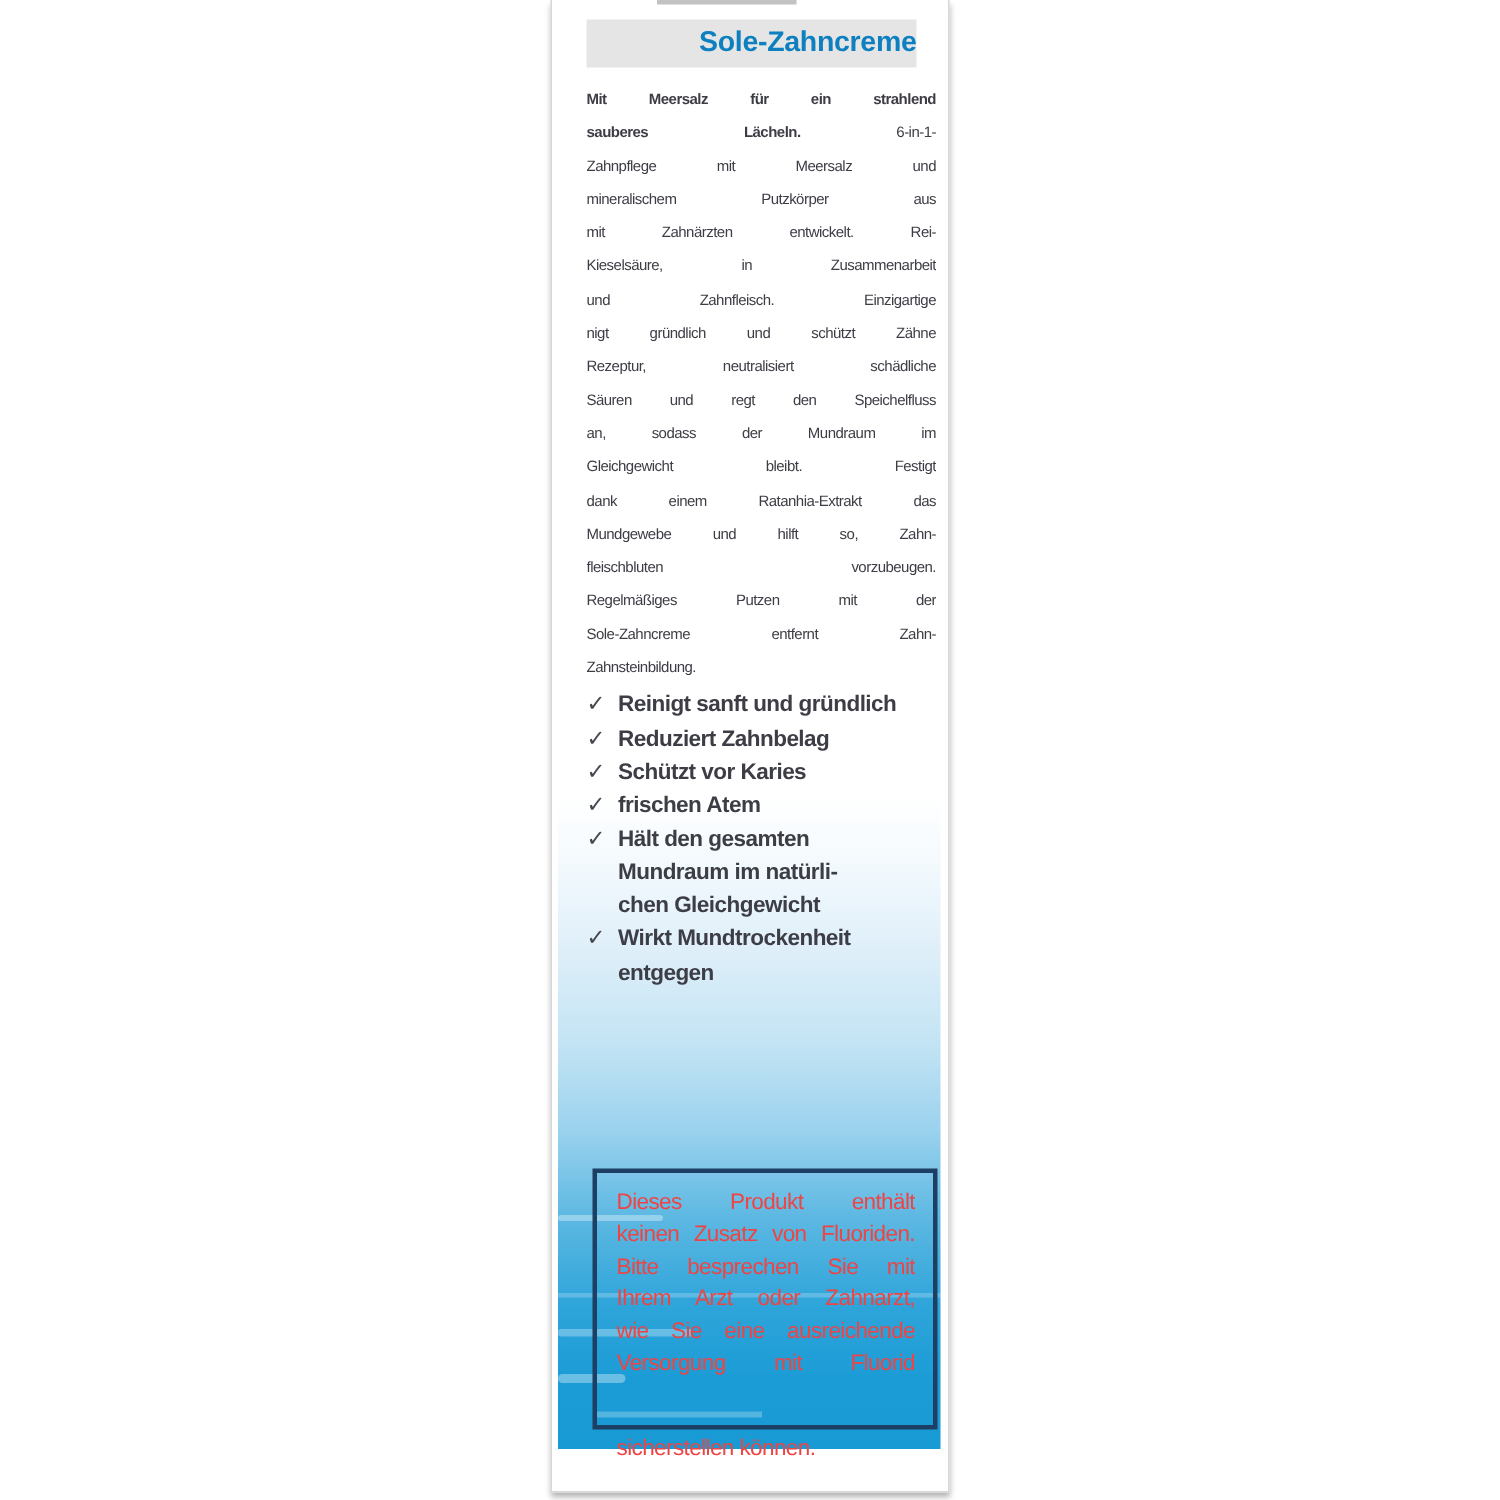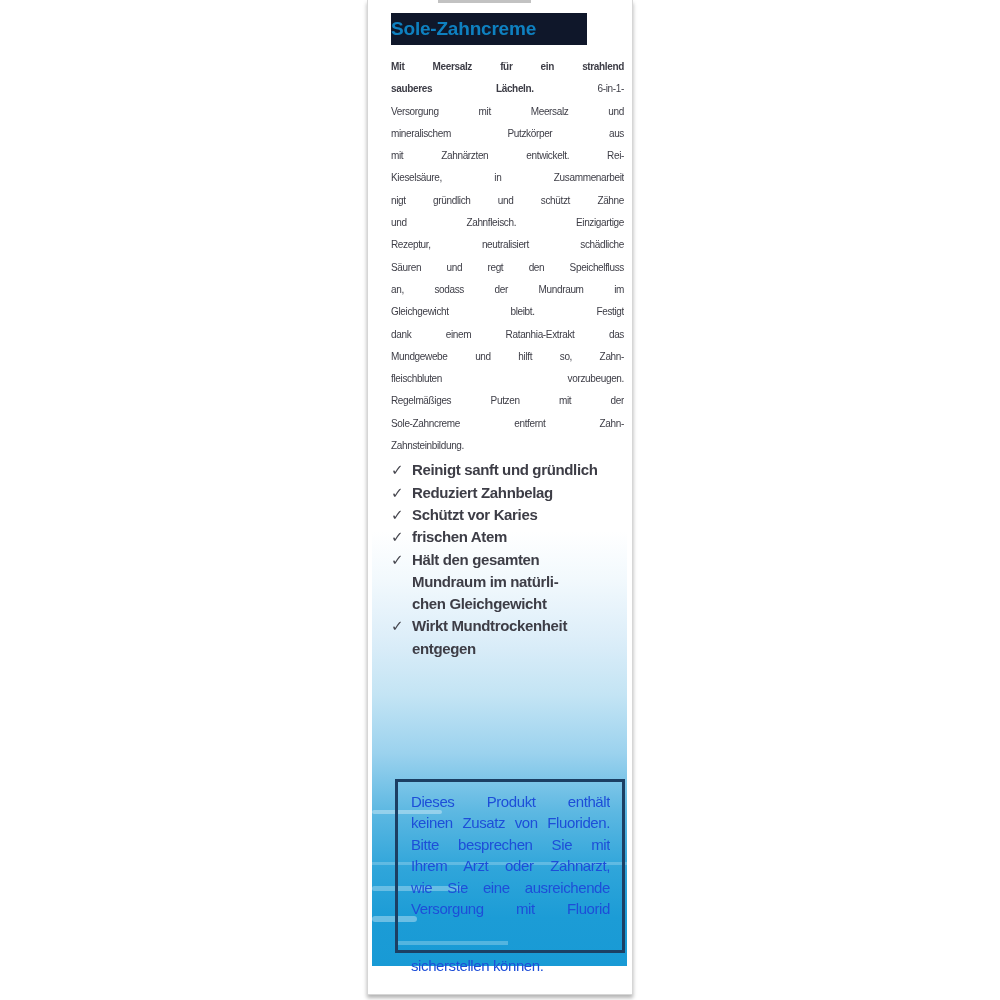--- a/index.html
+++ b/index.html
@@ -28,23 +28,23 @@
       #5db8e2 84%, #2fa5da 90%, #1c9cd6 95%, #189ad5 100%);
   }
   .streak { position: absolute; z-index: 1; }
   .s1 { left: 4px; top: 810px; width: 70px; height: 4px; background: rgba(255,255,255,0.35); border-radius: 2px; }
   .s2 { left: 4px; top: 862px; width: 255px; height: 3px; background: rgba(255,255,255,0.22); }
   .s3 { left: 4px; top: 886px; width: 90px; height: 5px; background: rgba(255,255,255,0.30); border-radius: 2px; }
   .s4 { left: 4px; top: 916px; width: 45px; height: 6px; background: rgba(255,255,255,0.35); border-radius: 3px; }
   .s5 { left: 30px; top: 941px; width: 110px; height: 4px; background: rgba(235,248,253,0.28); }
 
   .header-band {
-    position: absolute; left: 23px; top: 13px; width: 196px; height: 32px;
-    background: #0f172a; color: #0e80c0;
-    font-size: 19px; font-weight: bold; text-align: left; line-height: 32px;
+    position: absolute; left: 23px; top: 13px; width: 220px; height: 32px;
+    background: #e5e5e5; color: #0e80c0;
+    font-size: 19px; font-weight: bold; text-align: right; line-height: 32px;
     letter-spacing: -0.2px; z-index: 2;
   }
   .content {
     position: absolute; left: 23px; top: 56px; width: 233px; z-index: 2;
     color: #3d3d46;
   }
   .pline {
     font-size: 10px; line-height: 22.3px; height: 22.3px;
     letter-spacing: -0.35px; overflow: hidden;
     text-align: justify; text-align-last: justify;
@@ -60,21 +60,21 @@
     font-size: 15px; line-height: 22.3px; color: #46464e; font-weight: 400;
   }
   .cline {
     font-size: 15px; line-height: 22.3px; height: 22.3px;
     font-weight: bold; letter-spacing: -0.35px; overflow: hidden; text-align: left;
   }
 
   .info-box {
     position: absolute; left: 27px; top: 779px; width: 230px; height: 174px;
     border: 3px solid #1c3f63; z-index: 2;
-    padding: 9px 12px 0 13px; color: #1d4ed8;
+    padding: 9px 12px 0 13px; color: #ef4444;
   }
   .iline {
     font-size: 15px; line-height: 21.4px; height: 21.4px;
     letter-spacing: -0.4px; overflow: hidden;
     text-align: justify; text-align-last: justify;
   }
   .iline.left { text-align: left; text-align-last: left; margin-top: 36px; }
 </style>
 </head>
 <body>
@@ -89,26 +89,26 @@
     <div class="streak s4"></div>
     <div class="streak s5"></div>
 
     <div class="header-band">
       <span>Sole-Zahncreme</span>
     </div>
 
     <div class="content">
       <div class="pline bold">Mit Meersalz für ein strahlend</div>
       <div class="pline"><span class="b">sauberes Lächeln.</span> <span>6-in-1-</span></div>
-      <div class="pline">Versorgung mit Meersalz und</div>
+      <div class="pline">Zahnpflege mit Meersalz und</div>
       <div class="pline">mineralischem Putzkörper aus</div>
       <div class="pline">mit Zahnärzten entwickelt. Rei-</div>
       <div class="pline">Kieselsäure, in Zusammenarbeit</div>
+      <div class="pline">und Zahnfleisch. Einzigartige</div>
       <div class="pline">nigt gründlich und schützt Zähne</div>
-      <div class="pline">und Zahnfleisch. Einzigartige</div>
       <div class="pline">Rezeptur, neutralisiert schädliche</div>
       <div class="pline">Säuren und regt den Speichelfluss</div>
       <div class="pline">an, sodass der Mundraum im</div>
       <div class="pline">Gleichgewicht bleibt. Festigt</div>
       <div class="pline">dank einem Ratanhia-Extrakt das</div>
       <div class="pline">Mundgewebe und hilft so, Zahn-</div>
       <div class="pline">fleischbluten vorzubeugen.</div>
       <div class="pline">Regelmäßiges Putzen mit der</div>
       <div class="pline">Sole-Zahncreme entfernt Zahn-</div>
       <div class="pline left">Zahnsteinbildung.</div>

